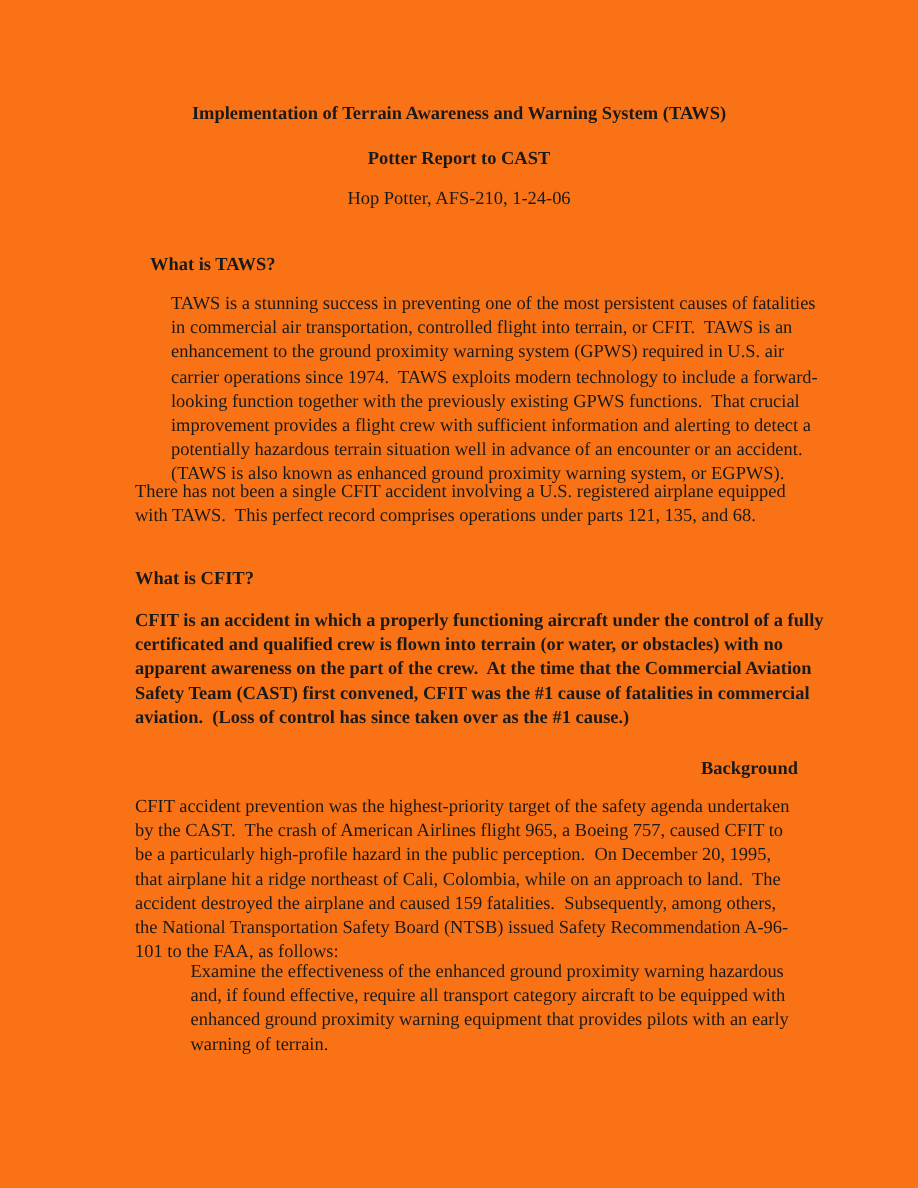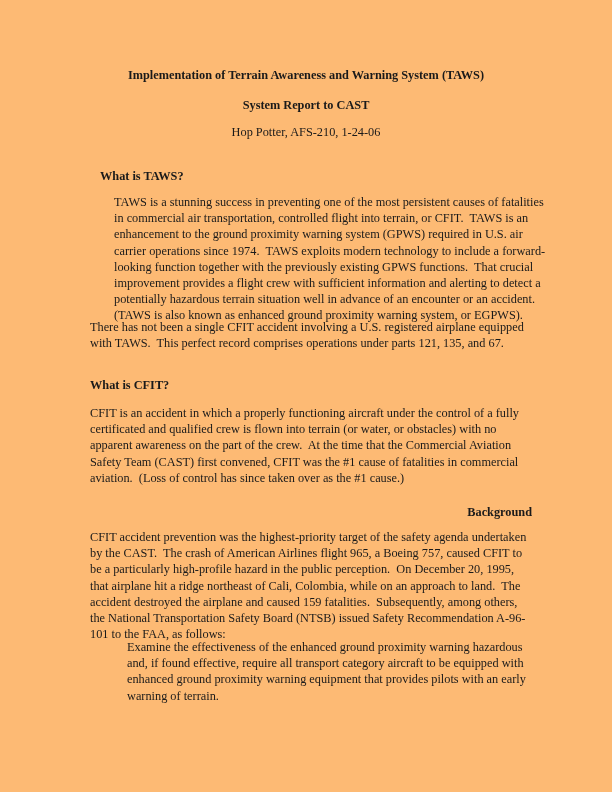--- a/index.html
+++ b/index.html
@@ -5,21 +5,21 @@
   html, body {
     margin: 0;
     padding: 0;
     background: #e8e8e8;
   }
   .page {
     position: relative;
     width: 612px;
     height: 792px;
     margin: 0 auto;
-    background: #fdba74;
+    background: #f97316;
     color: #1a1a1a;
     font-family: "Liberation Serif", "DejaVu Serif", serif;
     font-size: 12.3px;
     line-height: 16.2px;
     overflow: hidden;
   }
   .abs { position: absolute; }
   .center { text-align: center; }
   .bold { font-weight: bold; }
   .para { white-space: pre; }
@@ -28,56 +28,56 @@
 
   .t1 { top: 67px; }
   .t2 { top: 97px; }
   .t3 { top: 124px; }
 
   .h-taws { top: 168px; margin-left: 10px; }
   .p-taws-1 { top: 194px; margin-left: 24px; }
   .p-taws-2 { top: 319px; }
 
   .h-cfit { top: 377px; }
-  .p-cfit-1 { top: 405px; }
+  .p-cfit-1 { top: 405px; font-weight: bold; }
 
   .h-bg { top: 504px; text-align: right; }
   .p-bg-1 { top: 529px; }
   .quote { top: 639px; left: 127px; width: 400px; }
 
   .footer { top: 742px; left: 0; width: 612px; height: 17px; }
   .footer span { position: absolute; white-space: pre; margin-top: 48px; }
   .footer .f-left { left: 90px; }
   .footer .f-center { left: 260px; font-weight: bold; }
   .footer .f-right { left: 484px; font-weight: bold; }
 </style>
 </head>
 <body>
 
 <div class="page">
 
   <div class="abs titleblock center bold t1">Implementation of Terrain Awareness and Warning System (TAWS)</div>
 
-  <div class="abs titleblock center bold t2">System Report to CAST</div>
+  <div class="abs titleblock center bold t2">Potter Report to CAST</div>
 
   <div class="abs titleblock center t3">Hop Potter, AFS-210, 1-24-06</div>
 
   <div class="abs body-col bold h-taws">What is TAWS?</div>
 
   <div class="abs body-col para p-taws-1">TAWS is a stunning success in preventing one of the most persistent causes of fatalities
 in commercial air transportation, controlled flight into terrain, or CFIT.  TAWS is an
 enhancement to the ground proximity warning system (GPWS) required in U.S. air
 carrier operations since 1974.  TAWS exploits modern technology to include a forward-
 looking function together with the previously existing GPWS functions.  That crucial
 improvement provides a flight crew with sufficient information and alerting to detect a
 potentially hazardous terrain situation well in advance of an encounter or an accident.
 (TAWS is also known as enhanced ground proximity warning system, or EGPWS).</div>
 
   <div class="abs body-col para p-taws-2">There has not been a single CFIT accident involving a U.S. registered airplane equipped
-with TAWS.  This perfect record comprises operations under parts 121, 135, and 67.</div>
+with TAWS.  This perfect record comprises operations under parts 121, 135, and 68.</div>
 
   <div class="abs body-col bold h-cfit">What is CFIT?</div>
 
   <div class="abs body-col para p-cfit-1">CFIT is an accident in which a properly functioning aircraft under the control of a fully
 certificated and qualified crew is flown into terrain (or water, or obstacles) with no
 apparent awareness on the part of the crew.  At the time that the Commercial Aviation
 Safety Team (CAST) first convened, CFIT was the #1 cause of fatalities in commercial
 aviation.  (Loss of control has since taken over as the #1 cause.)</div>
 
   <div class="abs body-col bold h-bg">Background</div>

